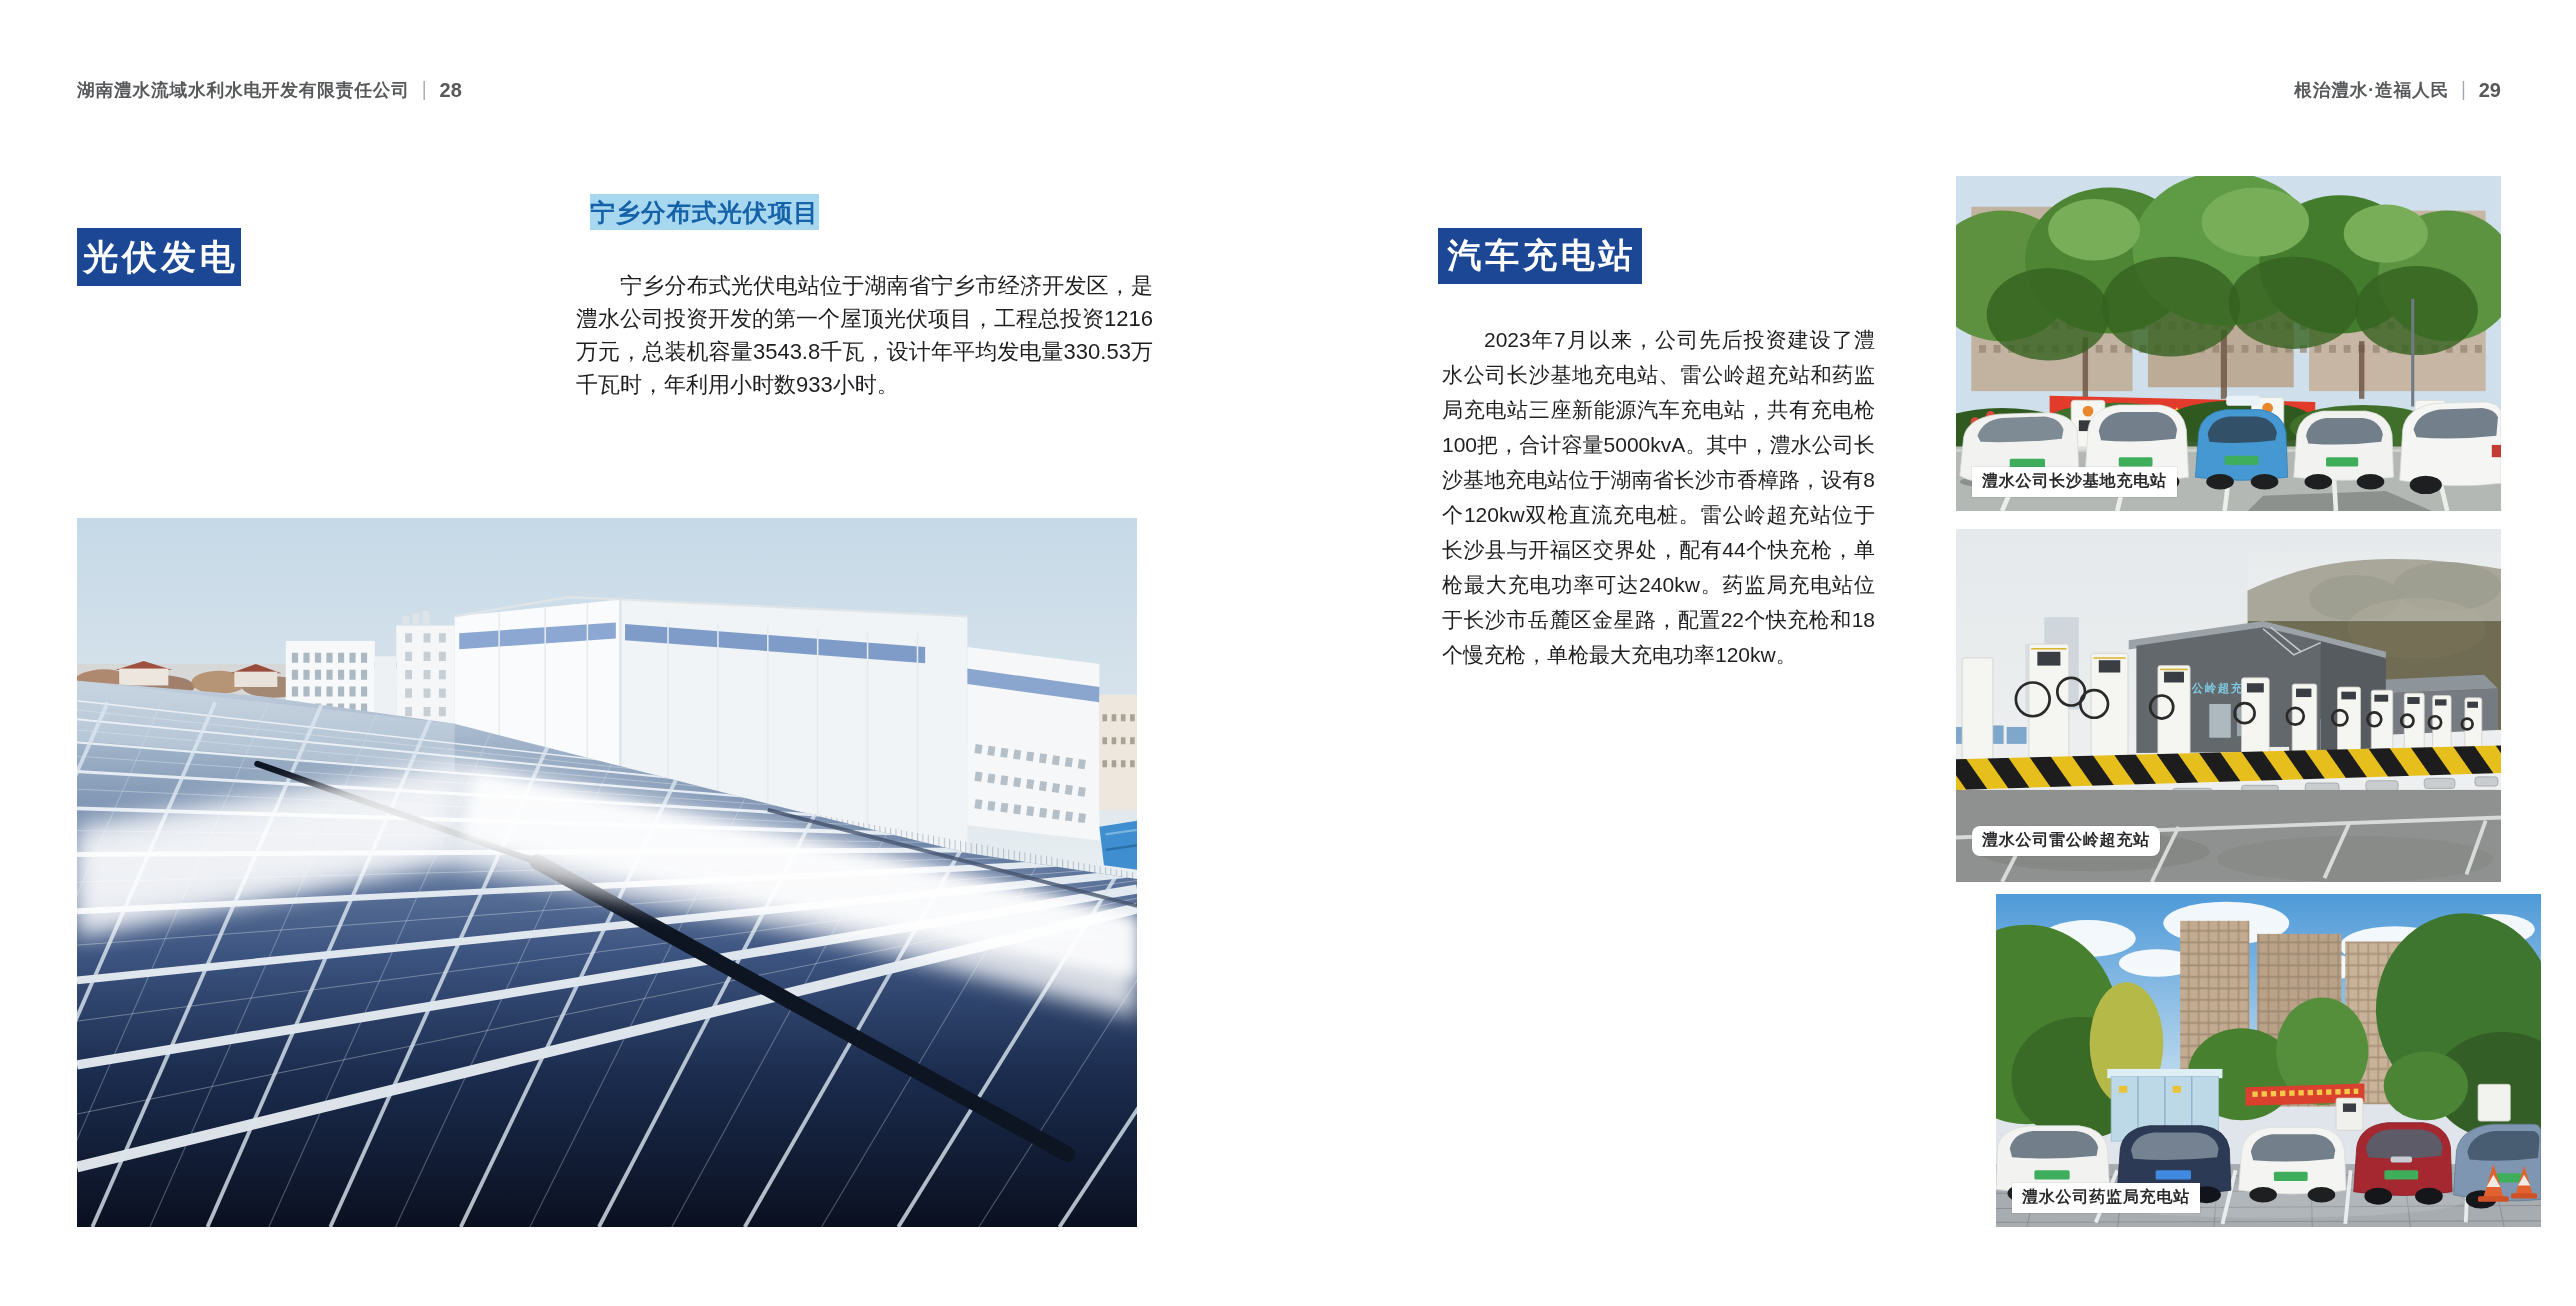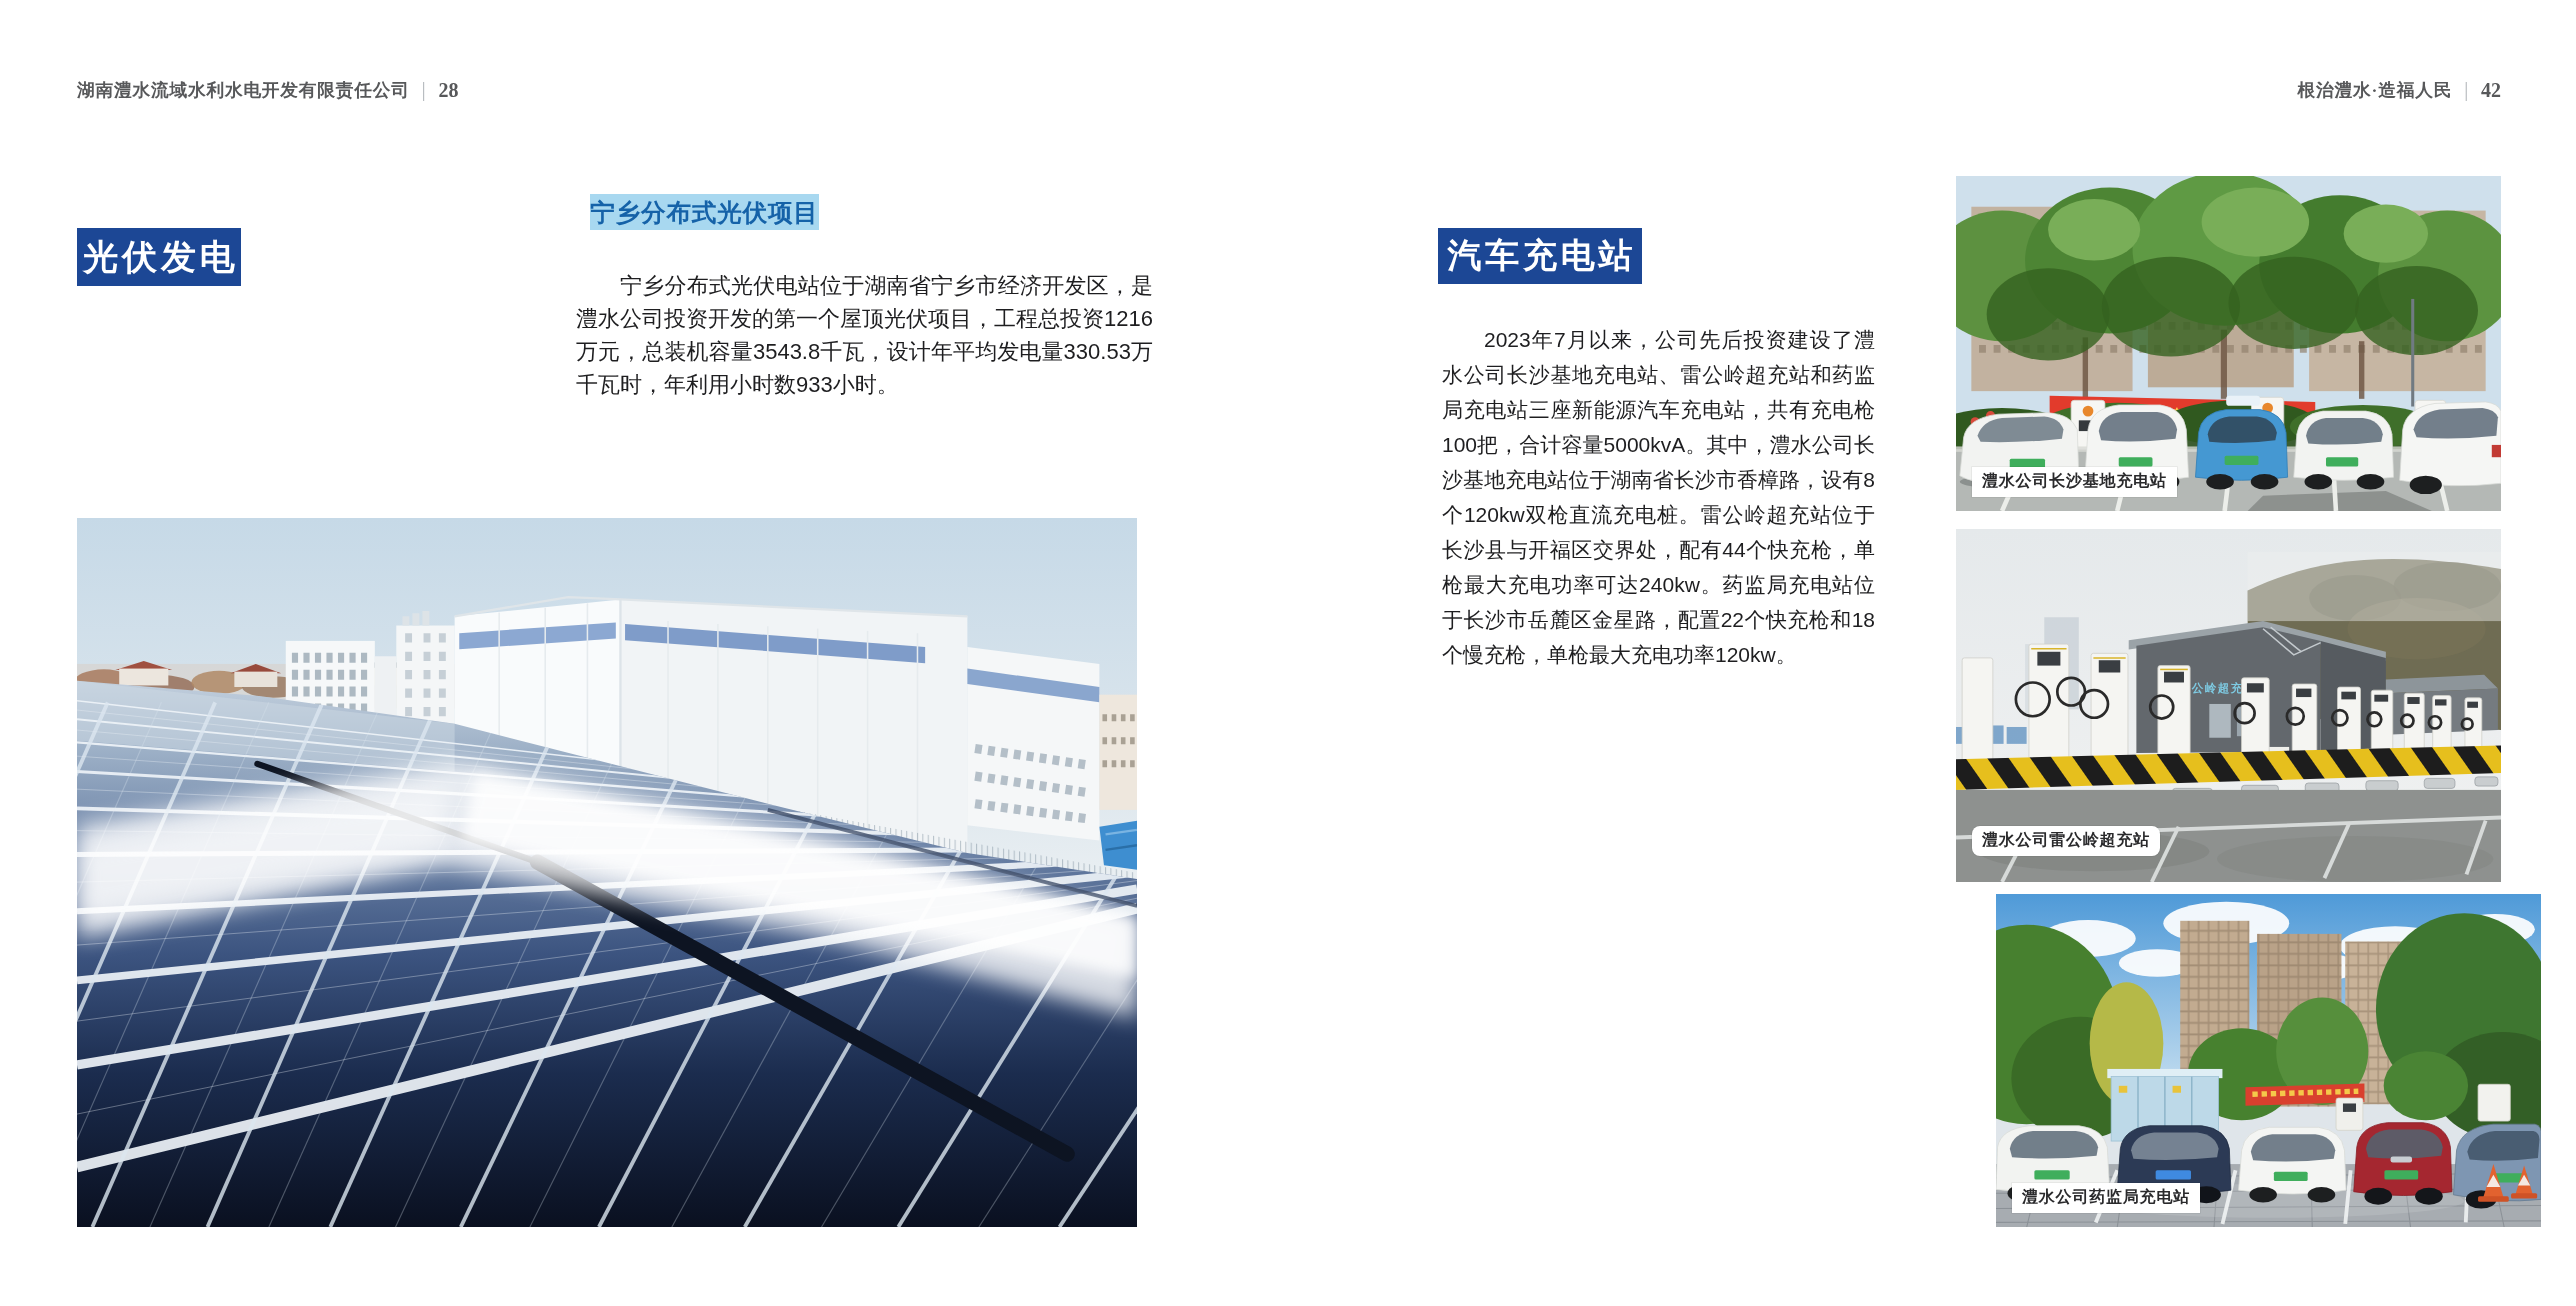--- a/index.html
+++ b/index.html
@@ -1,21 +1,21 @@
 <!DOCTYPE html>
 <html style="--primary-blue: #1c4795; --subtitle-bg: #a8d8f0; --subtitle-text: #1562a8; --header-text: #57585a; --body-text: #1e1e20;font-size:12.3px"><head>
 <meta charset="utf-8">
 <style>
   * { margin:0; padding:0; box-sizing:border-box; }
   html,body { background:#ffffff; }
   body { font-family:"Liberation Sans","DejaVu Sans",sans-serif; color:#1f1f21; }
   .spread { position:relative; width:2576px; height:1306px; background:#ffffff; overflow:hidden; }
 
   .hdr { position:absolute; top:78px; display:flex; align-items:center; gap:12.3px;
-         font-weight:700; font-size:17.7px; color:var(--header-text,#57585a); letter-spacing:0.8px; white-space:nowrap;font-family:Liberation Serif, serif; }
+         font-weight:700; font-size:17.7px; color:var(--header-text,#57585a); letter-spacing:0.8px; white-space:nowrap; }
   .hdr-left { left:77px; }
   .hdr-right { right:75px; }
   .hdr .sep { color:#a2a7ac; font-weight:400; font-size:17px; transform:scaleY(1.2); }
   .hdr .pg  { font-size:20px; letter-spacing:0; }
 
   .title-box { position:absolute; background:var(--primary-blue,#1c4795); color:#fff; font-weight:700;
                display:flex; align-items:center; justify-content:center; letter-spacing:3.8px; padding-left:3.8px;margin-top:48px; }
   #title-pv { left:77px; top:180px; width:164px; height:58px; font-size:35px; }
   #title-ev { left:1438px; top:180px; width:204px; height:56px; font-size:34px; }
 
@@ -45,21 +45,21 @@
 <div class="spread">
 
   <div class="hdr hdr-left">
     <span>湖南澧水流域水利水电开发有限责任公司</span>
     <span class="sep">|</span>
     <span class="pg">28</span>
   </div>
   <div class="hdr hdr-right">
     <span>根治澧水·造福人民</span>
     <span class="sep">|</span>
-    <span class="pg">42</span>
+    <span class="pg">29</span>
   </div>
 
   <div class="title-box" id="title-pv">光伏发电</div>
   <div class="subtitle">宁乡分布式光伏项目</div>
   <p class="para" id="para-left">宁乡分布式光伏电站位于湖南省宁乡市经济开发区，是澧水公司投资开发的第一个屋顶光伏项目，工程总投资1216万元，总装机容量3543.8千瓦，设计年平均发电量330.53万千瓦时，年利用小时数933小时。</p>
 
   <figure class="photo" id="photo-solar">
     <svg viewBox="0 0 1381 923" preserveAspectRatio="none">
       <defs>
         <linearGradient id="sky1" x1="0" y1="0" x2="0" y2="1">

